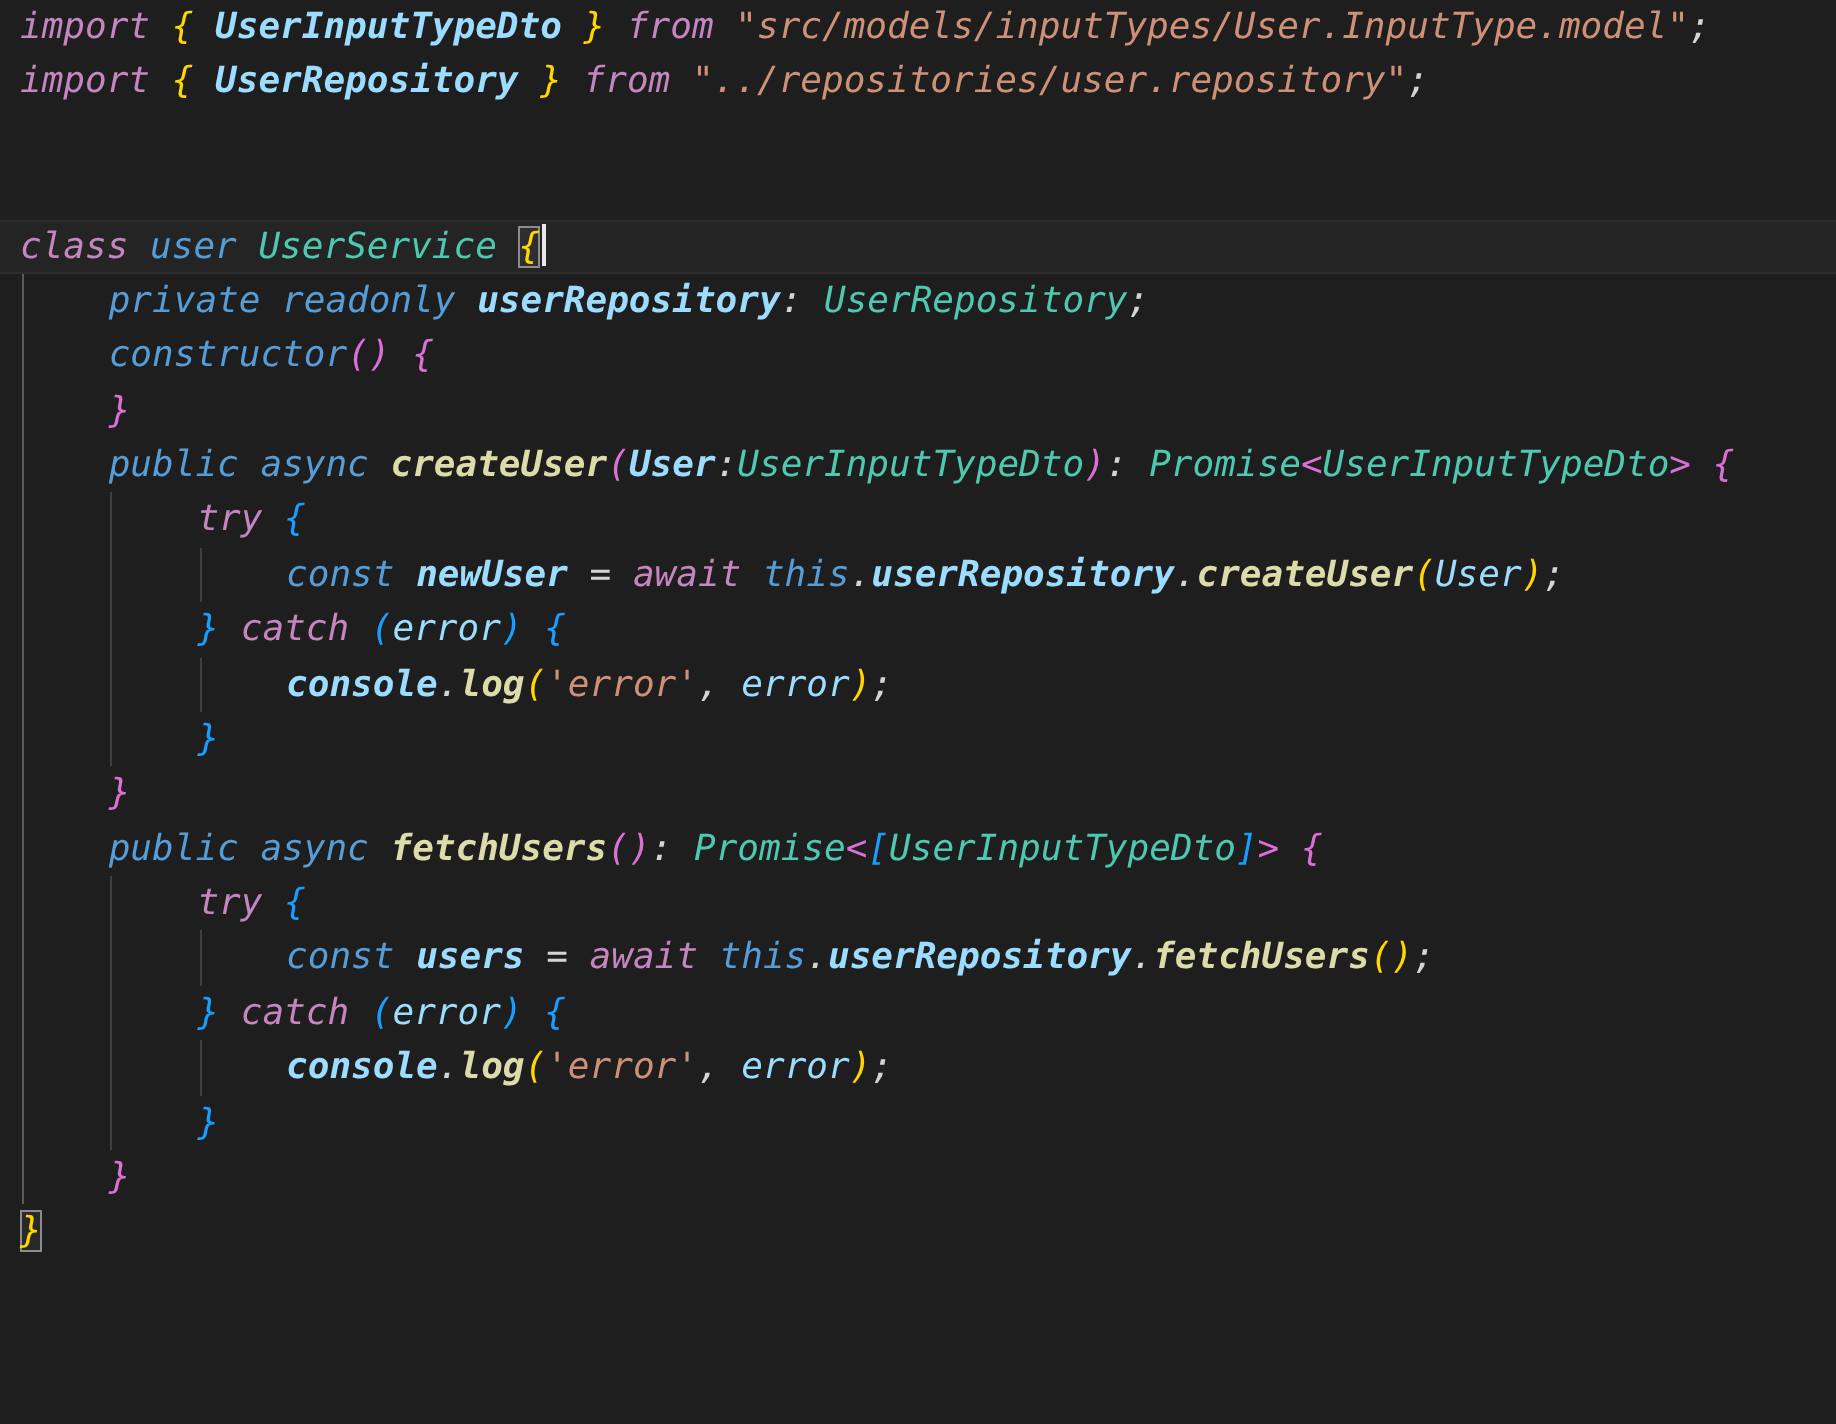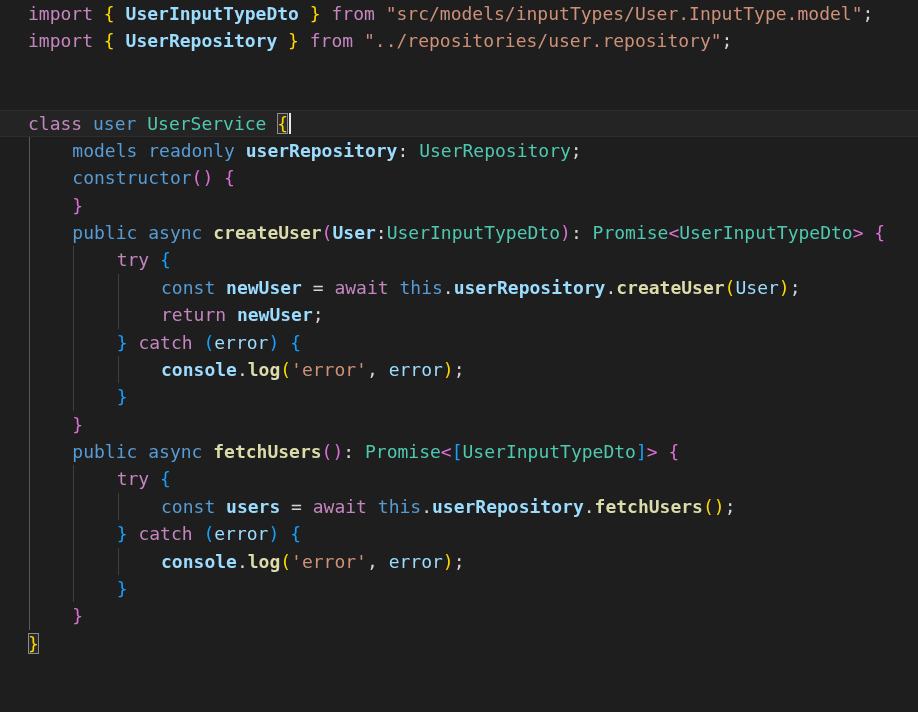--- a/index.html
+++ b/index.html
@@ -18,22 +18,23 @@
     height: 712px;
     font-family: "DejaVu Sans Mono", "Liberation Mono", monospace;
     font-size: 18px;
     line-height: 27.3846px;
     color: var(--punct, #d4d4d4);
     cursor: text;
   }
   .line {
     height: 27.3846px;
     white-space: pre;
-    padding-left: 28px;
+    padding-left: 10px;
     box-sizing: border-box;
+    font-style: italic;
   }
   .line.hl {
     background: var(--lineHighlight, #242424);
     box-shadow: inset 0 1px 0 rgba(255,255,255,0.045), inset 0 -1px 0 rgba(255,255,255,0.045);
   }
   .g {
     display: inline-block;
     width: 4ch;
     height: 100%;
     vertical-align: top;
@@ -68,27 +69,26 @@
 </style>
 </head>
 <body style="background: rgb(30, 30, 30);">
 
 <div class="editor">
     <div class="line"><span class="kc">import </span><span class="b1">{</span><span class="vb"> UserInputTypeDto </span><span class="b1">}</span><span class="kc"> from </span><span class="s">"src/models/inputTypes/User.InputType.model"</span><span class="p">;</span></div>
     <div class="line"><span class="kc">import </span><span class="b1">{</span><span class="vb"> UserRepository </span><span class="b1">}</span><span class="kc"> from </span><span class="s">"../repositories/user.repository"</span><span class="p">;</span></div>
     <div class="line"></div>
     <div class="line"></div>
     <div class="line hl"><span class="kc">class </span><span class="k">user </span><span class="ty">UserService </span><span class="b1 m">{</span><span class="cursor"></span></div>
-    <div class="line"><span class="g a"></span><span class="k">models readonly </span><span class="vb">userRepository</span><span class="p">: </span><span class="ty">UserRepository</span><span class="p">;</span></div>
+    <div class="line"><span class="g a"></span><span class="k">private readonly </span><span class="vb">userRepository</span><span class="p">: </span><span class="ty">UserRepository</span><span class="p">;</span></div>
     <div class="line"><span class="g a"></span><span class="k">constructor</span><span class="b2">()</span><span class="p"> </span><span class="b2">{</span></div>
     <div class="line"><span class="g a"></span><span class="b2">}</span></div>
     <div class="line"><span class="g a"></span><span class="k">public async </span><span class="fn">createUser</span><span class="b2">(</span><span class="vb">User</span><span class="p">:</span><span class="ty">UserInputTypeDto</span><span class="b2">)</span><span class="p">: </span><span class="ty">Promise</span><span class="b2">&lt;</span><span class="ty">UserInputTypeDto</span><span class="b2">&gt;</span><span class="p"> </span><span class="b2">{</span></div>
     <div class="line"><span class="g a"></span><span class="g"></span><span class="kc">try </span><span class="b3">{</span></div>
     <div class="line"><span class="g a"></span><span class="g"></span><span class="g"></span><span class="k">const </span><span class="vb">newUser</span><span class="p"> = </span><span class="kc">await </span><span class="k">this</span><span class="p">.</span><span class="vb">userRepository</span><span class="p">.</span><span class="fn">createUser</span><span class="b1">(</span><span class="v">User</span><span class="b1">)</span><span class="p">;</span></div>
-    <div class="line"><span class="g a"></span><span class="g"></span><span class="g"></span><span class="kc">return </span><span class="vb">newUser</span><span class="p">;</span></div>
     <div class="line"><span class="g a"></span><span class="g"></span><span class="b3">}</span><span class="p"> </span><span class="kc">catch </span><span class="b3">(</span><span class="v">error</span><span class="b3">)</span><span class="p"> </span><span class="b3">{</span></div>
     <div class="line"><span class="g a"></span><span class="g"></span><span class="g"></span><span class="vb">console</span><span class="p">.</span><span class="fn">log</span><span class="b1">(</span><span class="s">'error'</span><span class="p">, </span><span class="v">error</span><span class="b1">)</span><span class="p">;</span></div>
     <div class="line"><span class="g a"></span><span class="g"></span><span class="b3">}</span></div>
     <div class="line"><span class="g a"></span><span class="b2">}</span></div>
     <div class="line"><span class="g a"></span><span class="k">public async </span><span class="fn">fetchUsers</span><span class="b2">()</span><span class="p">: </span><span class="ty">Promise</span><span class="b2">&lt;</span><span class="b3">[</span><span class="ty">UserInputTypeDto</span><span class="b3">]</span><span class="b2">&gt;</span><span class="p"> </span><span class="b2">{</span></div>
     <div class="line"><span class="g a"></span><span class="g"></span><span class="kc">try </span><span class="b3">{</span></div>
     <div class="line"><span class="g a"></span><span class="g"></span><span class="g"></span><span class="k">const </span><span class="vb">users</span><span class="p"> = </span><span class="kc">await </span><span class="k">this</span><span class="p">.</span><span class="vb">userRepository</span><span class="p">.</span><span class="fn">fetchUsers</span><span class="b1">()</span><span class="p">;</span></div>
     <div class="line"><span class="g a"></span><span class="g"></span><span class="b3">}</span><span class="p"> </span><span class="kc">catch </span><span class="b3">(</span><span class="v">error</span><span class="b3">)</span><span class="p"> </span><span class="b3">{</span></div>
     <div class="line"><span class="g a"></span><span class="g"></span><span class="g"></span><span class="vb">console</span><span class="p">.</span><span class="fn">log</span><span class="b1">(</span><span class="s">'error'</span><span class="p">, </span><span class="v">error</span><span class="b1">)</span><span class="p">;</span></div>
     <div class="line"><span class="g a"></span><span class="g"></span><span class="b3">}</span></div>

